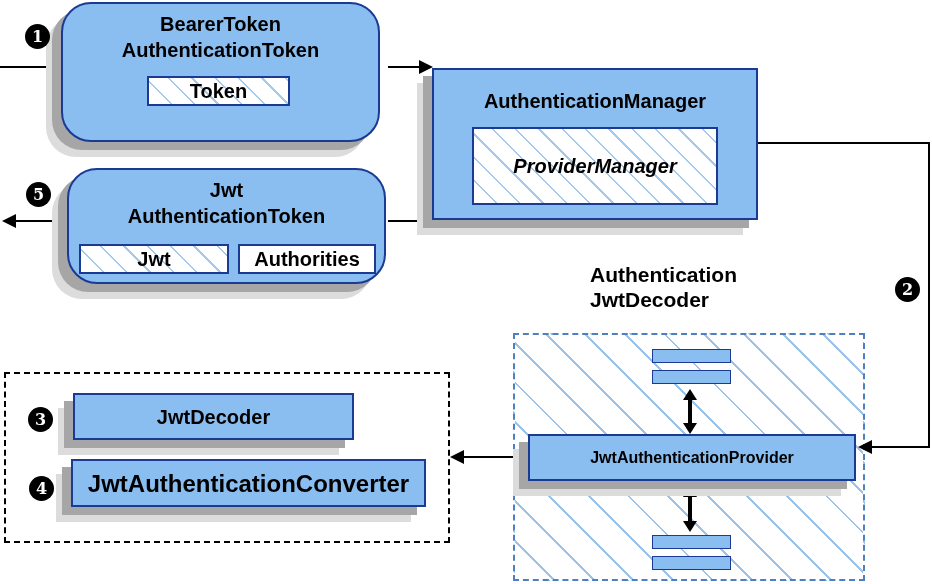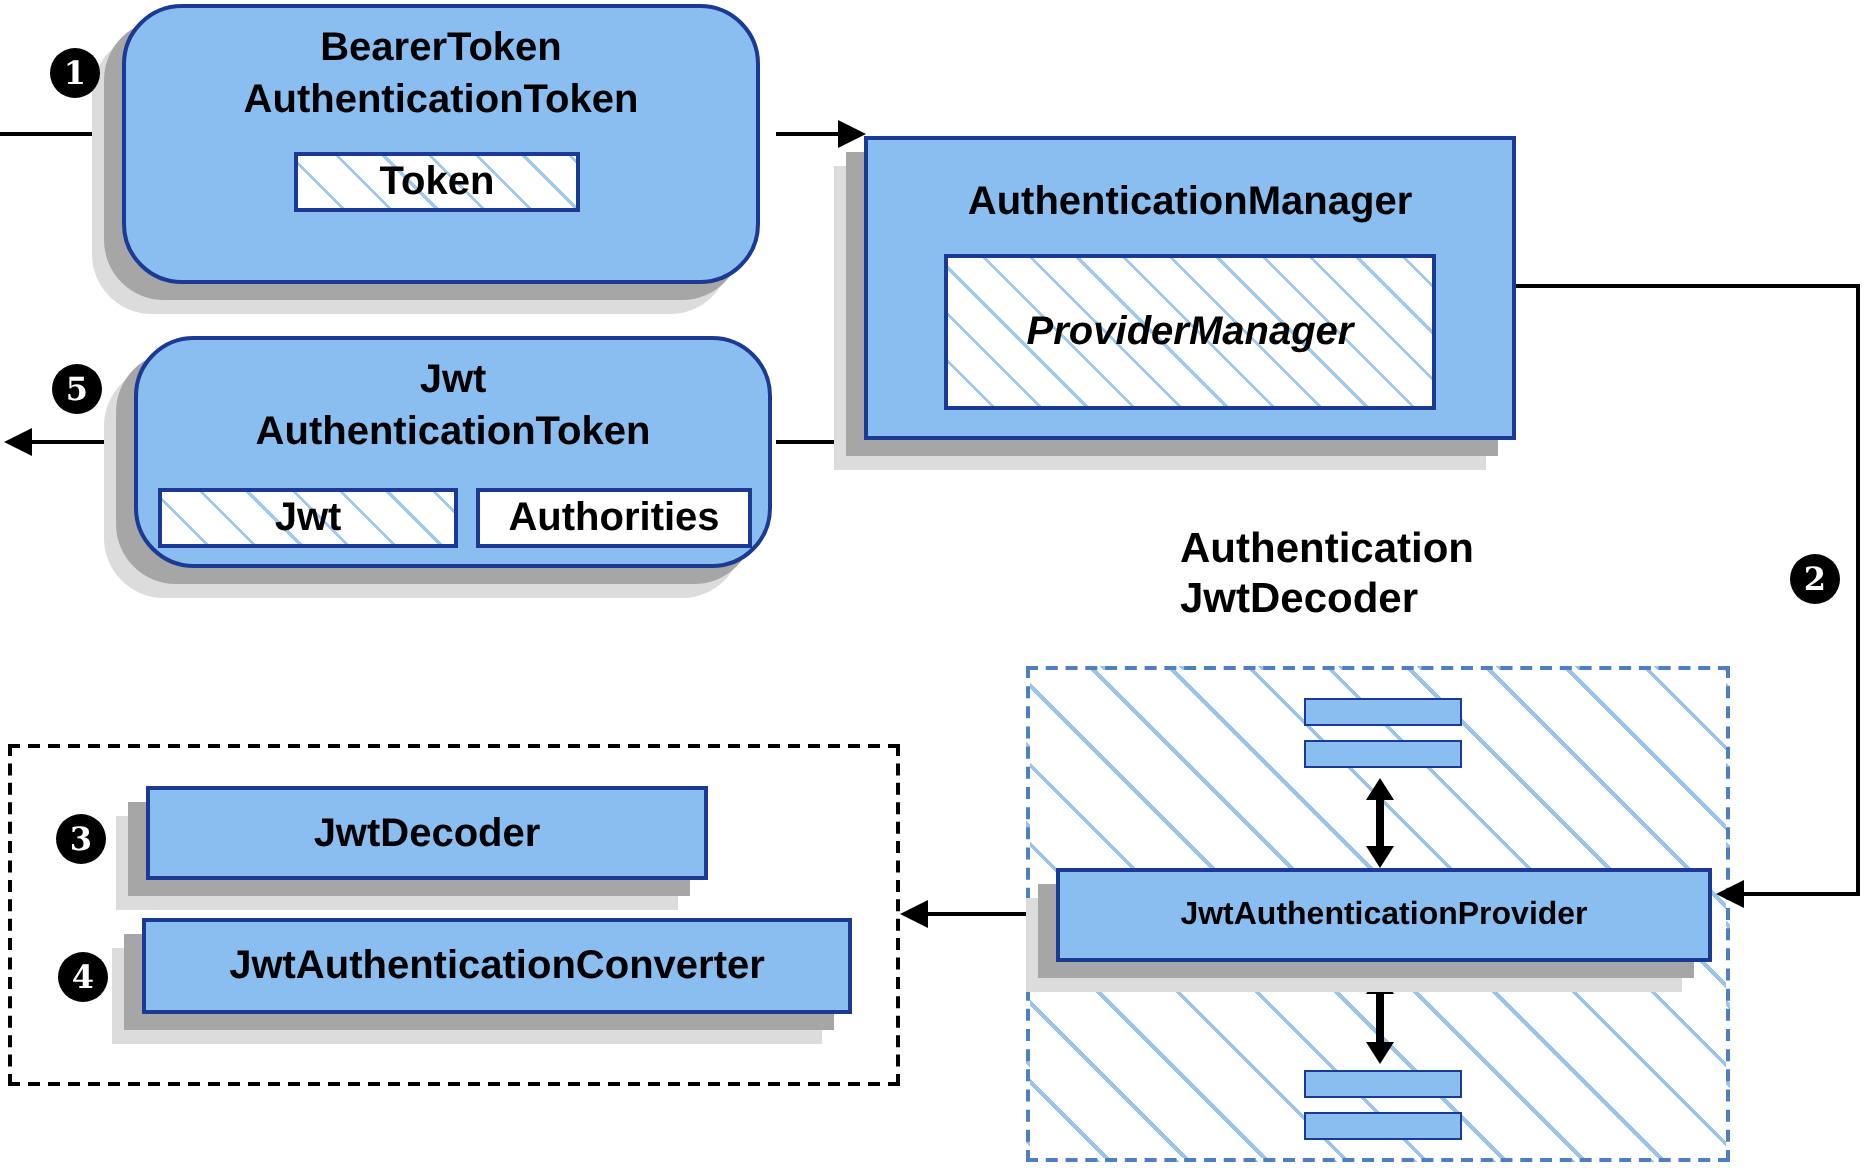--- a/index.html
+++ b/index.html
@@ -30,21 +30,21 @@
   .bearer-box{left:61px;top:2px;width:319px;height:140px;}
   .bearer-field{left:84px;top:72px;width:143px;height:30px;line-height:27px;}
   .manager-box{left:432px;top:68px;width:326px;height:152px;}
   .manager-box .node-title{margin-top:18px;}
   .manager-field{left:38px;top:57px;width:246px;height:78px;line-height:75px;position:absolute;font-style:italic;}
   .jwt-box{left:67px;top:168px;width:319px;height:116px;}
   .jwt-field{left:10px;top:74px;width:150px;height:30px;line-height:27px;}
   .authorities-field{left:169px;top:74px;width:138px;height:30px;line-height:27px;}
   .provider-box{left:528px;top:434px;width:328px;height:47px;font-weight:bold;font-size:16px;text-align:center;line-height:44px;}
   .decoder-box{left:73px;top:393px;width:281px;height:47px;font-weight:bold;font-size:20px;text-align:center;line-height:44px;}
-  .converter-box{left:71px;top:459px;width:355px;height:48px;font-weight:bold;font-size:20px;text-align:center;line-height:45px;}
+  .converter-box{left:71px;top:459px;width:355px;height:48px;font-weight:bold;font-size:24px;text-align:center;line-height:45px;}
   
   .group-blue{
     position:absolute;left:513px;top:333px;width:352px;height:248px;
     border:2px dashed #4e7fc1;box-sizing:border-box;z-index:1;
   }
   .group-black{
     position:absolute;left:4px;top:372px;width:446px;height:171px;
     border:2px dashed #000;box-sizing:border-box;background:#fff;z-index:1;
   }
   .group-label{

